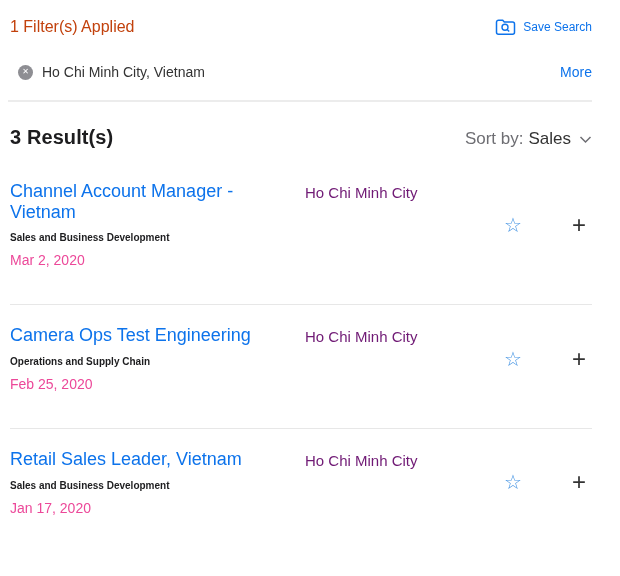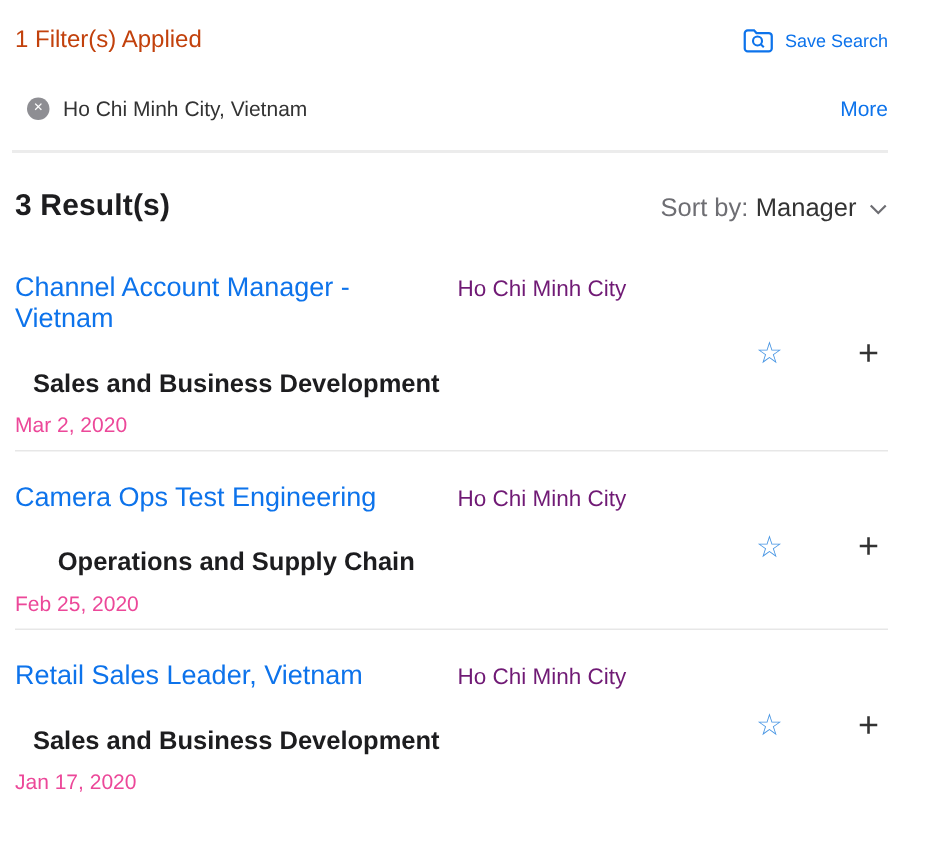--- a/index.html
+++ b/index.html
@@ -24,25 +24,25 @@
   
   .results-header { display: flex; justify-content: space-between; align-items: flex-end; margin-top: 24px; }
   .results-count { font-size: 20px; font-weight: 700; color: #1d1d1f; letter-spacing: .1px; }
   .sort-control { display: flex; align-items: center; gap: 5px; font-size: 17px; cursor: pointer; }
   .sort-label { color: #6e6e73; }
   .sort-value { color: #333; }
   .sort-control svg { margin-left: 3px; margin-top: 2px; }
 
   
   .jobs-list { margin-top: 12px; }
-  .job-row { display: flex; align-items: stretch; padding: 20px 0 9px 0; border-bottom: 1px solid #e7e7e7; }
+  .job-row { display: flex; align-items: stretch; padding: 20px 0 36px 0; border-bottom: 1px solid #e7e7e7; }
   .job-row:last-child { border-bottom: none; }
   .job-main { width: 295px; flex: none; }
   .job-title { display: inline-block; max-width: 278px; font-size: 18px; font-weight: 500; line-height: 1.15; color: #0d73eb; text-decoration: none; cursor: pointer; }
-  .job-team { margin-top: 23px; font-size: 17px; font-weight: 700; color: #1d1d1f; text-align: center; }
+  .job-team { margin-top: 10px; font-size: 10px; font-weight: 700; color: #1d1d1f; }
   .job-date { margin-top: 9px; font-size: 14px; color: #ec4899; }
   .job-location { flex: 1; font-size: 15px; color: #701a75; padding-top: 3px; }
   .job-actions { display: flex; align-items: center; gap: 50px; padding-right: 6px; }
   .star-btn { font-size: 20px; color: #4a97e4; line-height: 1; cursor: pointer; background: none; border: none; padding: 0; }
   .plus-btn { font-size: 24px; font-weight: 300; color: #333; line-height: 1; cursor: pointer; background: none; border: none; padding: 0; font-family: inherit; }
 
   
   .pagination { width: 290px; margin: 42px auto 0 auto; display: flex; align-items: center; justify-content: space-between; }
   .page-chevron { background: none; border: none; padding: 0; cursor: pointer; display: flex; align-items: center; }
   .page-center { display: flex; align-items: center; gap: 13px; }
@@ -75,21 +75,21 @@
     </div>
     <a class="more-link">More</a>
   </div>
 
   <hr class="divider">
 
   <div class="results-header">
     <h2 class="results-count">3 Result(s)</h2>
     <div class="sort-control">
       <span class="sort-label">Sort by:</span>
-      <span class="sort-value">Manager</span>
+      <span class="sort-value">Sales</span>
       <span>
         <svg width="13" height="9" viewBox="0 0 13 9">
             <polyline points="1.5,2 6.5,7 11.5,2" fill="none" stroke="#6e6e73" stroke-width="1.5"></polyline>
           </svg>
       </span>
     </div>
   </div>
 
   <div class="jobs-list">
 

